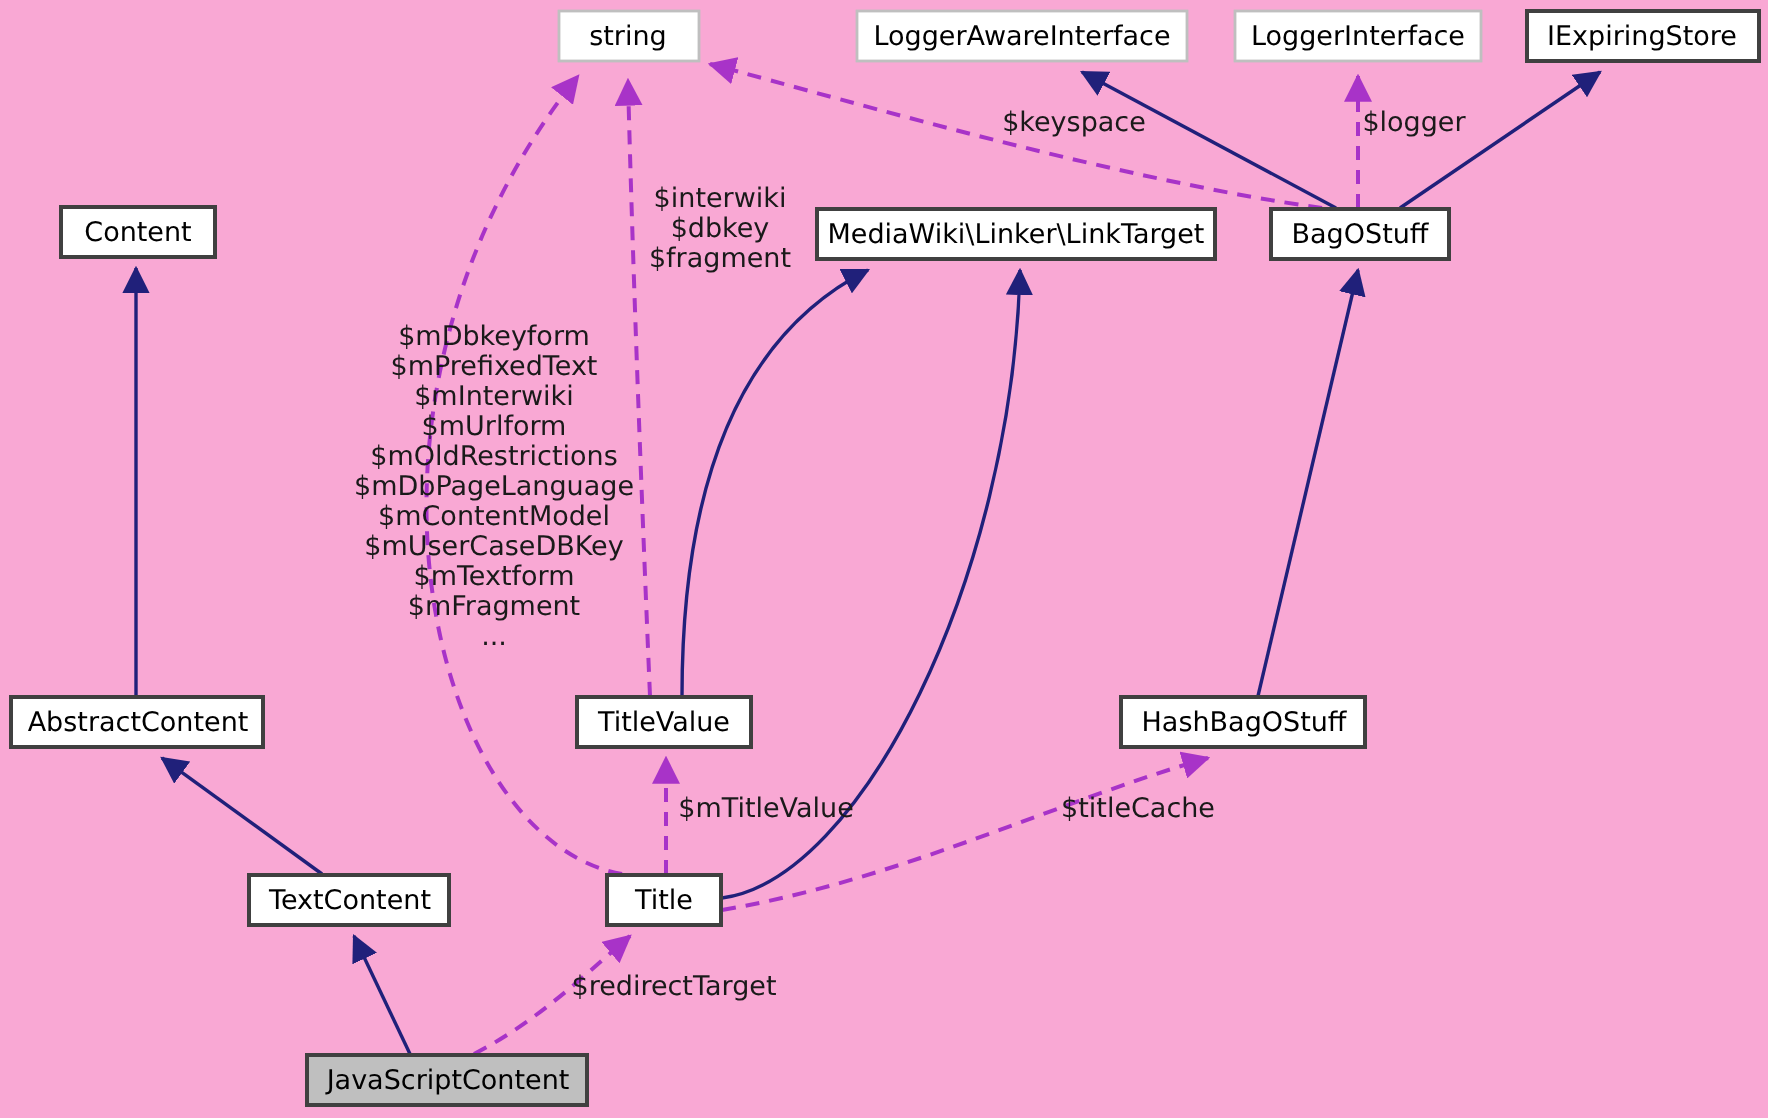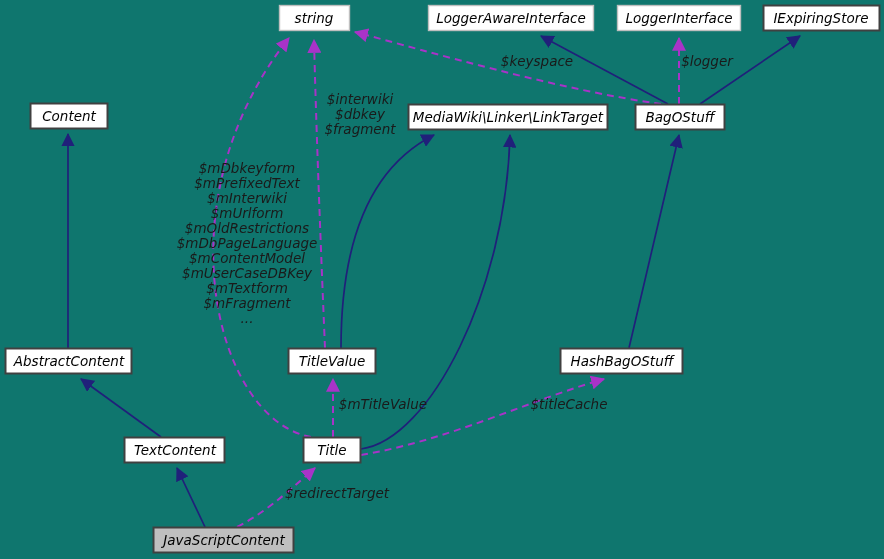--- a/index.html
+++ b/index.html
@@ -10,22 +10,21 @@
   body {
     width: 884px;
     height: 559px;
     font-family: "DejaVu Sans", sans-serif;
     overflow: hidden;
   }
   #diagram-root {
     position: relative;
     width: 884px;
     height: 559px;
-    background: #0f766e;
-    font-style: italic;
+    background: #f9a8d4;
   }
   svg.uml-canvas {
     position: absolute;
     top: 0;
     left: 0;
     width: 884px;
     height: 559px;
   }
   .node-rect-dark {
     fill: #ffffff;

